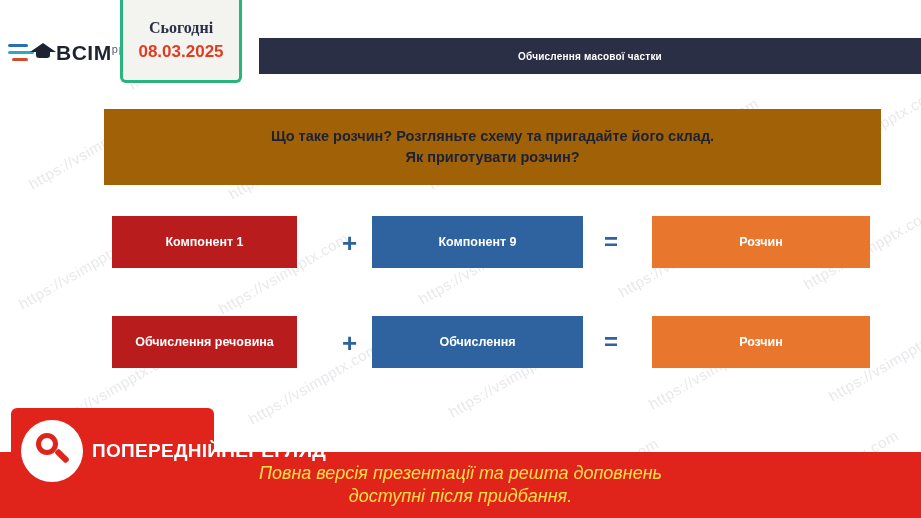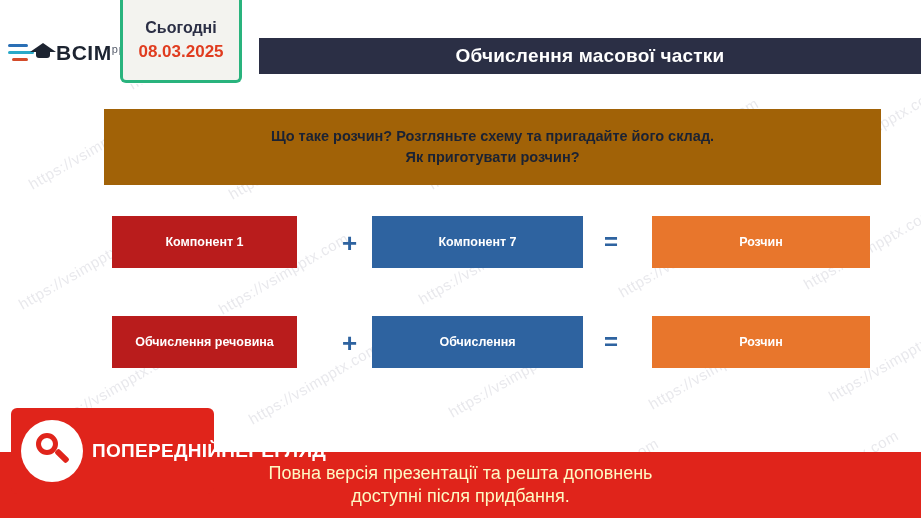--- a/index.html
+++ b/index.html
@@ -56,21 +56,21 @@
     top: 38px;
     width: 662px;
     height: 36px;
     background: #2b2f45;
     display: flex;
     align-items: center;
     justify-content: center;
   }
   .title-strip .title-text {
     color: #ffffff;
-    font-size: 19px;
+    font-size: 10px;
     font-weight: bold;
     letter-spacing: 0.2px;
   }
 
   
   .logo {
     position: absolute;
     left: 8px;
     top: 30px;
     width: 160px;
@@ -145,20 +145,21 @@
     flex-direction: column;
     align-items: center;
     justify-content: center;
     z-index: 12;
   }
   .date-badge .lbl {
     font-size: 16px;
     font-weight: bold;
     color: #2b2f45;
     margin-bottom: 5px;
+    font-family: Liberation Serif, serif;
   }
   .date-badge .val {
     font-size: 17px;
     font-weight: bold;
     color: #e03c1f;
   }
 
   
   .content {
     position: absolute;
@@ -309,22 +310,23 @@
     width: 921px;
     height: 66px;
     background: #e0241b;
     z-index: 18;
     display: flex;
     flex-direction: column;
     align-items: center;
     justify-content: center;
   }
   .bottom-banner div {
-    color: #fef9c3;
+    color: #fde047;
     font-size: 18px;
+    font-style: italic;
     line-height: 1.28;
     text-align: center;
   }
 </style>
 </head>
 <body>
 
 <div class="slide">
 
   <div class="watermarks">
@@ -381,21 +383,21 @@
   <div class="content">
 
     <div class="question-box">
       <div>Що таке розчин? Розгляньте схему та пригадайте його склад.</div>
       <div>Як приготувати розчин?</div>
     </div>
 
     <div class="scheme-row row1">
       <div class="box box-green">Компонент 1</div>
       <div class="op op-plus">+</div>
-      <div class="box box-blue">Компонент 7</div>
+      <div class="box box-blue">Компонент 9</div>
       <div class="op op-eq">=</div>
       <div class="box box-orange">Розчин</div>
     </div>
 
     <div class="scheme-row row2">
       <div class="box box-green">Обчислення речовина</div>
       <div class="op op-plus">+</div>
       <div class="box box-blue">Обчислення</div>
       <div class="op op-eq">=</div>
       <div class="box box-orange">Розчин</div>

